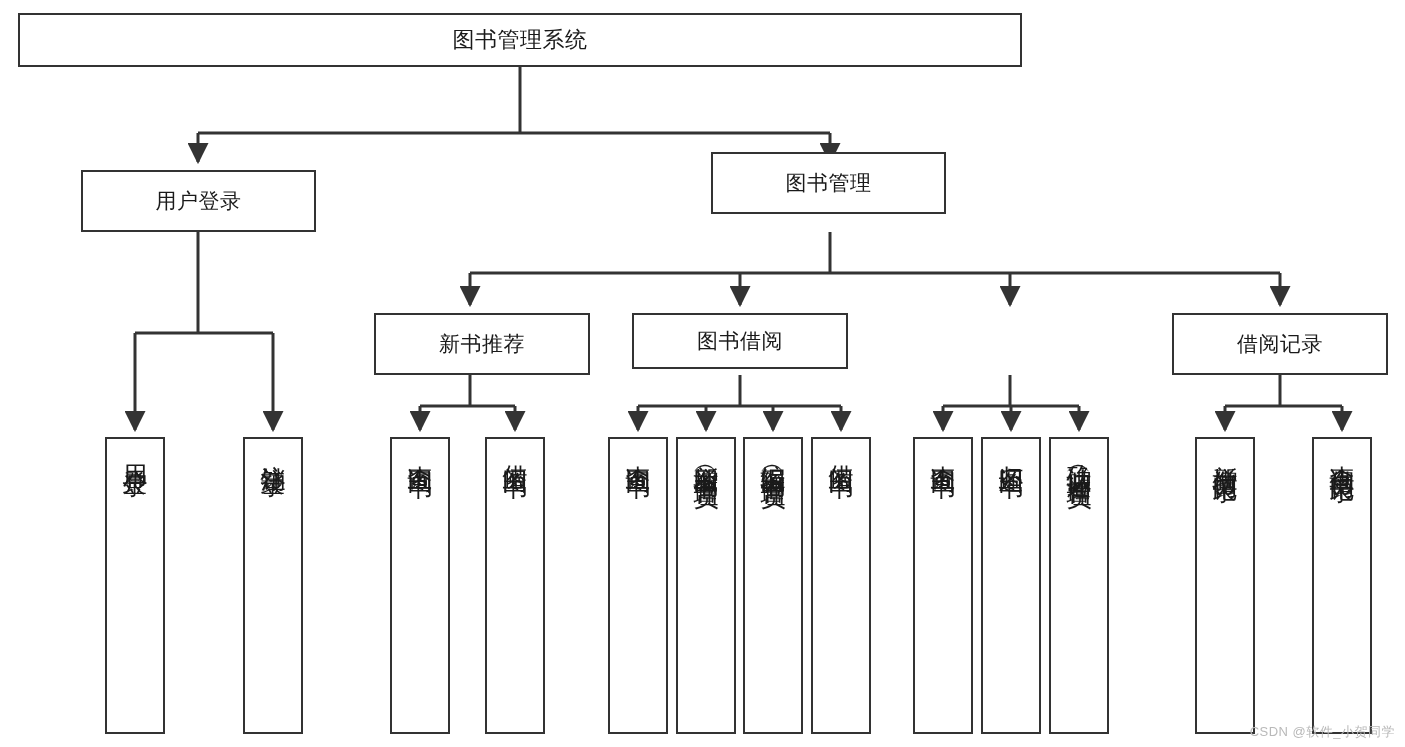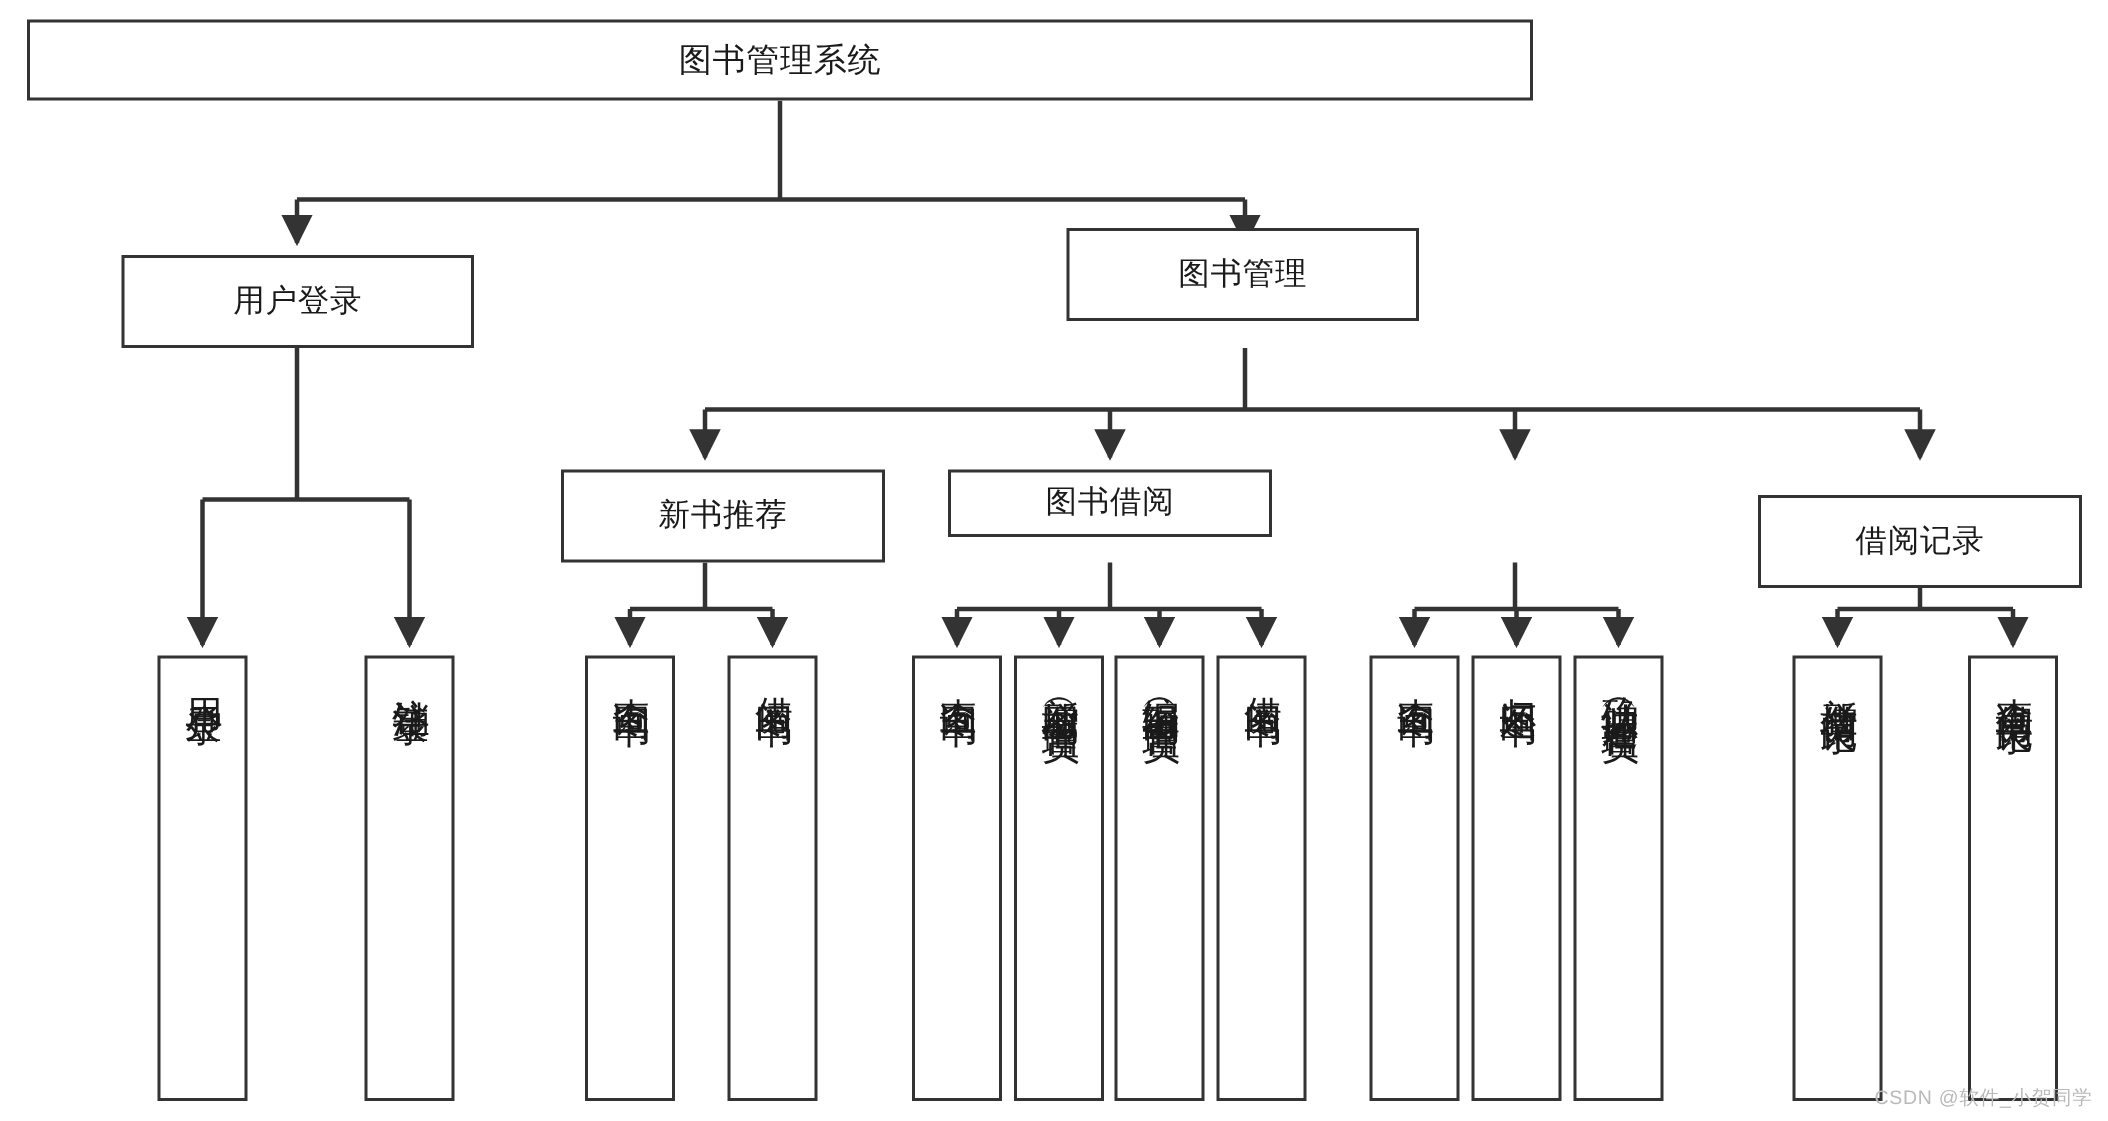--- a/index.html
+++ b/index.html
@@ -134,24 +134,24 @@
   <div class="node h" style="left:81px; top:170px; width:235px; height:62px;">
     <span class="lbl">用户登录</span>
   </div>
   <div class="node h" style="left:711px; top:152px; width:235px; height:62px;">
     <span class="lbl">图书管理</span>
   </div>
 
   <div class="node h" style="left:362px; top:313px; width:216px; height:62px;margin-left:12px;">
     <span class="lbl">新书推荐</span>
   </div>
-  <div class="node h" style="left:632px; top:313px; width:216px; height:45px;">
+  <div class="node h" style="left:632px; top:313px; width:216px; height:56px;">
     <span class="lbl">图书借阅</span>
   </div>
-  <div class="node h" style="left:1172px; top:313px; width:216px; height:62px;margin-top:17px;">
+  <div class="node h" style="left:1172px; top:313px; width:216px; height:62px;">
     <span class="lbl">借阅记录</span>
   </div>
 
   <div class="node v" style="left:105px; top:437px; width:60px; height:297px;">
     <span class="lbl">用户登录</span>
   </div>
   <div class="node v" style="left:243px; top:437px; width:60px; height:297px;">
     <span class="lbl">注销登录</span>
   </div>
 

